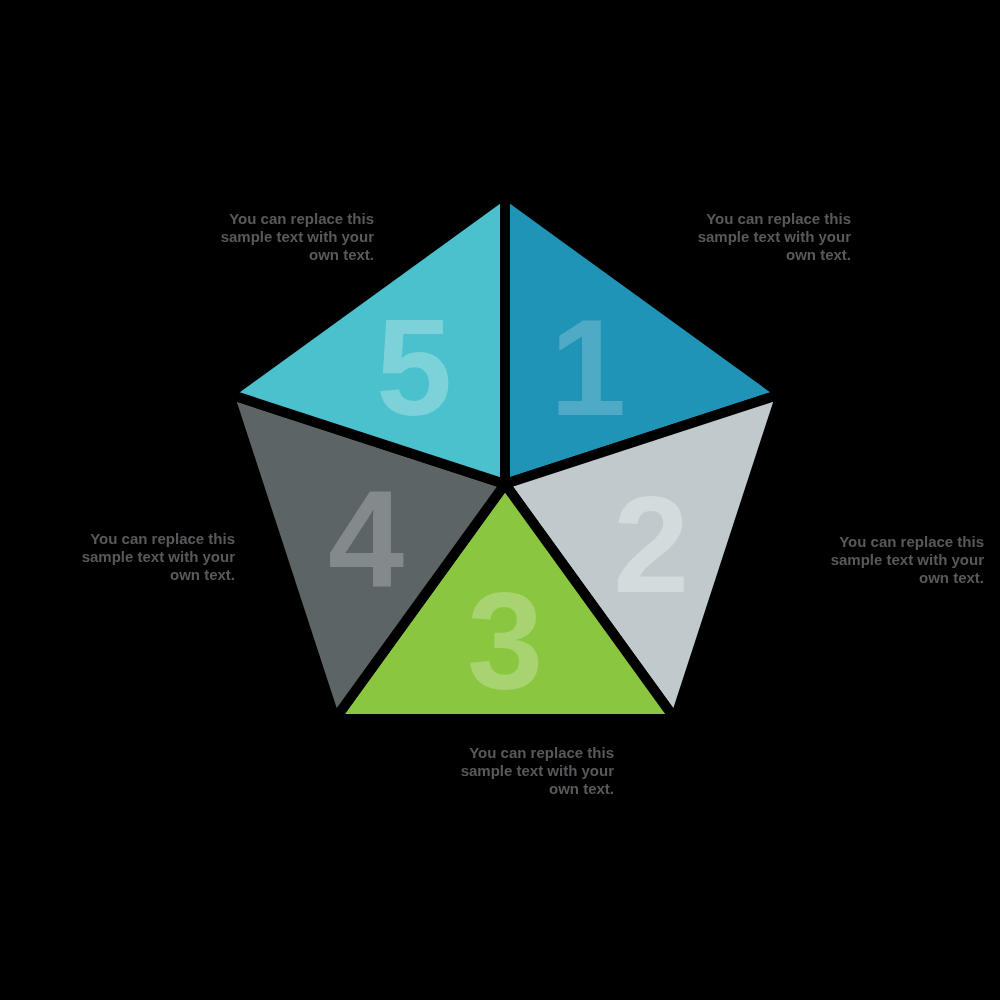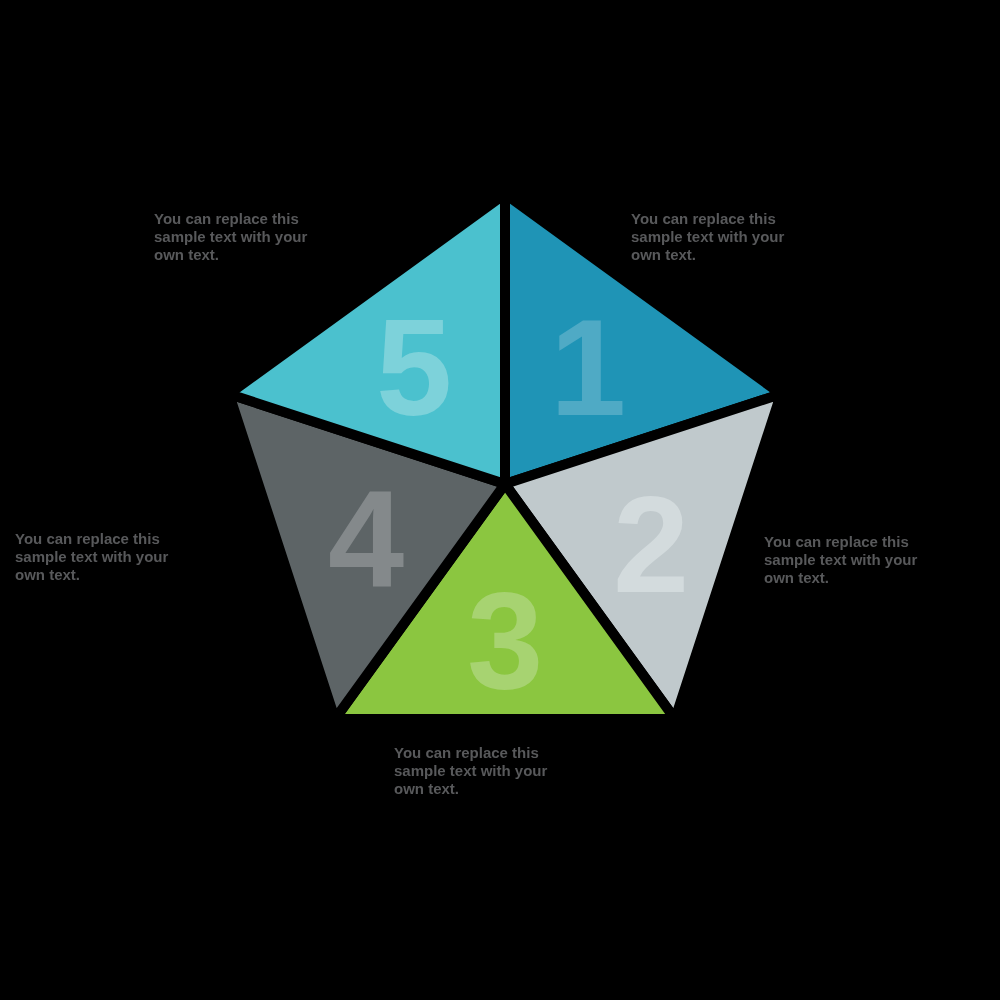--- a/index.html
+++ b/index.html
@@ -21,21 +21,21 @@
     top: 0;
   }
   .seg-number {
     font-family: "Liberation Sans", sans-serif;
     font-weight: bold;
     font-size: 137px;
   }
   .label {
     position: absolute;
     width: 220px;
-    text-align: left;
+    text-align: right;
     color: #58595B;
     font-size: 15px;
     font-weight: bold;
     line-height: 18px;
   }
 </style>
 </head>
 <body>
 
 <div class="stage">

